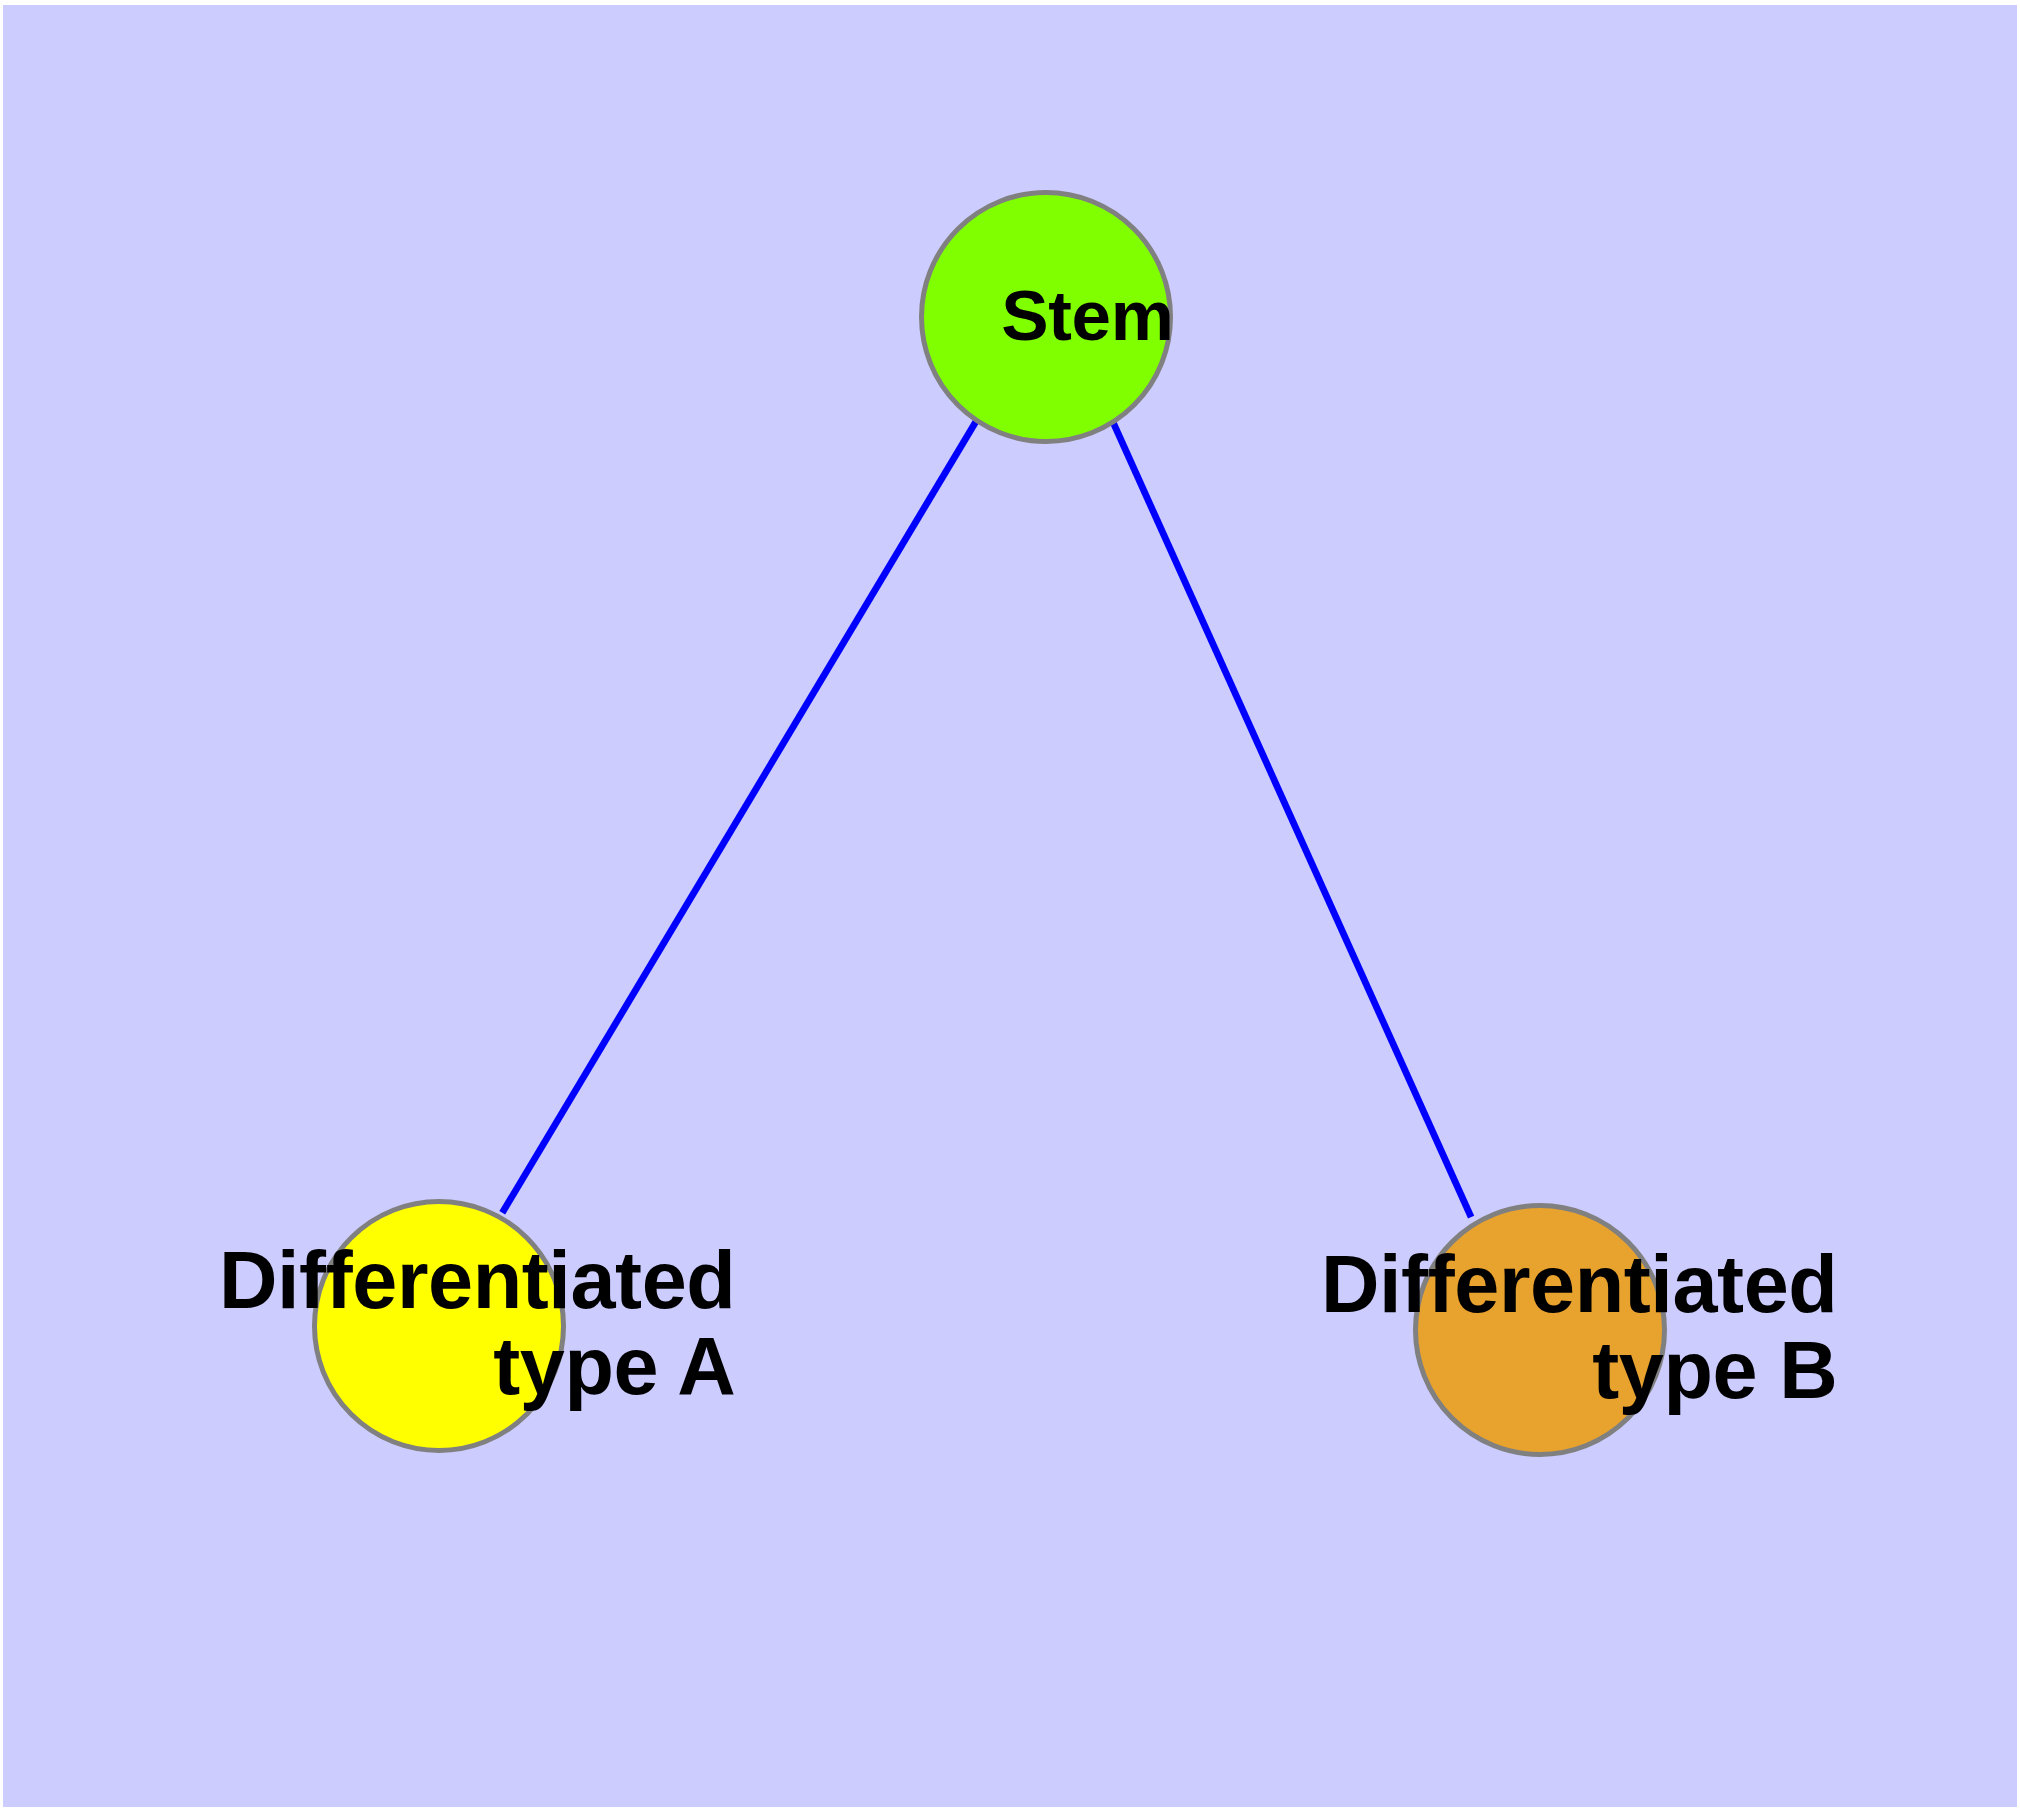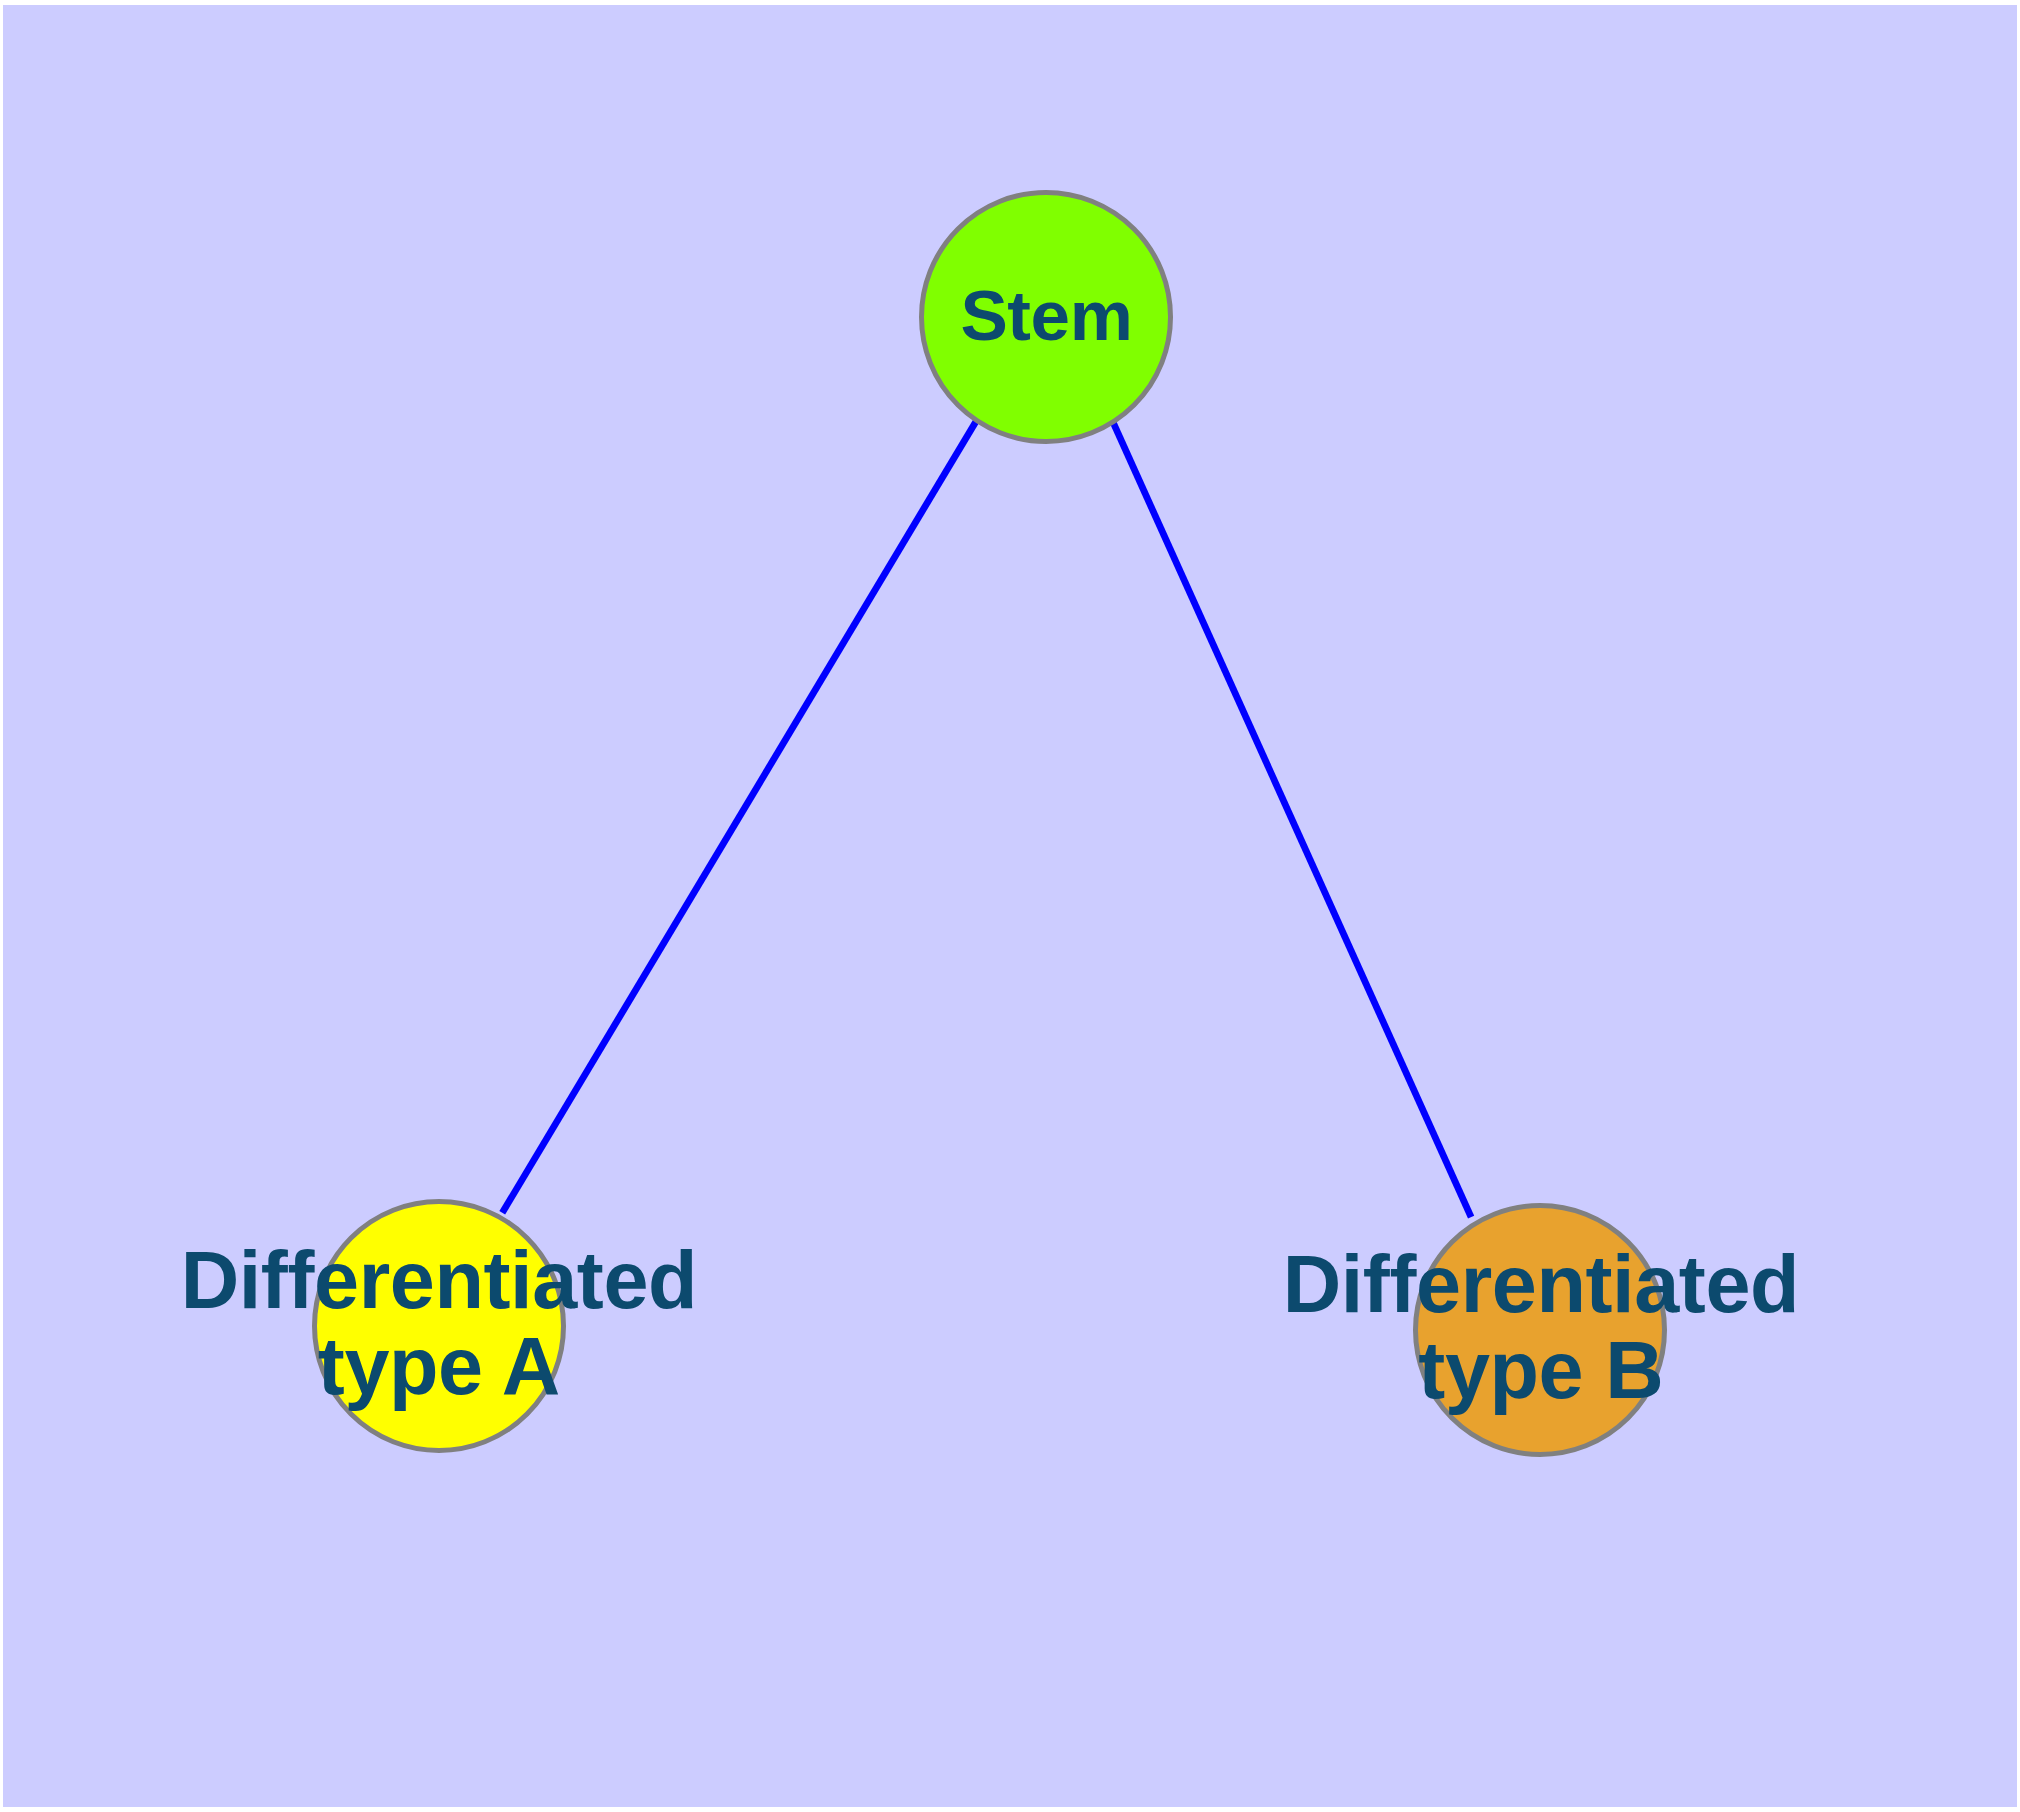--- a/index.html
+++ b/index.html
@@ -45,23 +45,23 @@
 
   .node {
     position: absolute;
     border-radius: 50%;
     box-sizing: border-box;
     border: 5.1px solid #808080;
   }
 
   .node-label {
     position: absolute;
-    color: #0c4a6e;
+    color: #000000;
     font-weight: bold;
-    text-align: center;
+    text-align: right;
     white-space: pre;
     line-height: 1.06;
     letter-spacing: -0.4px;
     pointer-events: none;
   }
 
   
   #node-stem {
     left: 916px;
     top: 185px;

